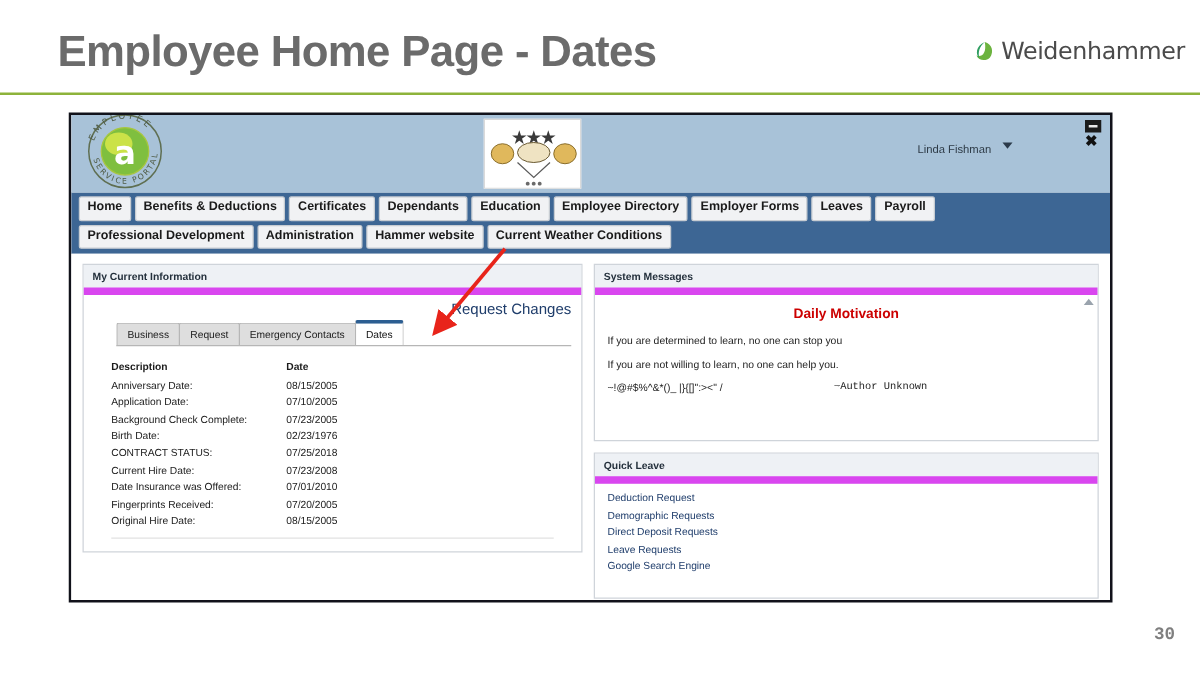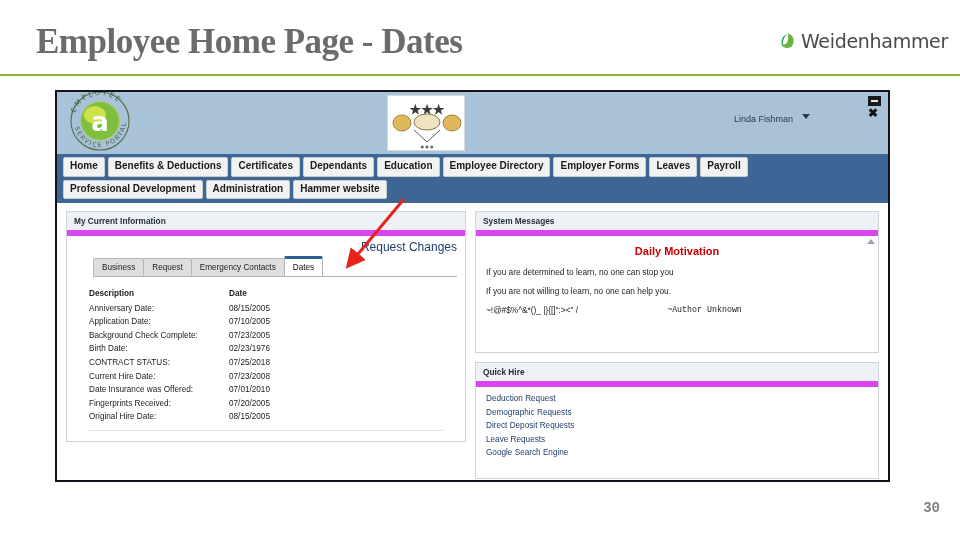--- a/index.html
+++ b/index.html
@@ -8,24 +8,24 @@
     background: #ffffff;
     font-family: "Liberation Sans", sans-serif;
     overflow: hidden;
   }
 
   
   .slide-header {
     position: absolute; left: 0; top: 0; width: 960px; height: 76px;
   }
   .slide-title {
-    position: absolute; left: 36px; top: 22px;
+    position: absolute; left: 46px; top: 22px;
     font-size: 35px; font-weight: bold; color: #6b6b6b;
     letter-spacing: -0.5px; white-space: nowrap;
-    font-family: Liberation Serif, serif;
+    font-family: Liberation Sans, sans-serif;
   }
   .brand {
     position: absolute; right: 12px; top: 30px;
     display: flex; align-items: center; gap: 4px;
   }
   .brand-name {
     font-size: 19px; color: #4b4b4b; font-family: "DejaVu Sans", sans-serif;
     letter-spacing: -0.3px;
   }
   .brand-mark { width: 20px; height: 20px; display:block; }
@@ -217,20 +217,21 @@
     <div class="nav-item">Certificates</div>
     <div class="nav-item">Dependants</div>
     <div class="nav-item">Education</div>
     <div class="nav-item">Employee Directory</div>
     <div class="nav-item">Employer Forms</div>
     <div class="nav-item">Leaves</div>
     <div class="nav-item">Payroll</div>
     <div class="nav-item">Professional Development</div>
     <div class="nav-item">Administration</div>
     <div class="nav-item">Hammer website</div>
+    <div class="nav-item">Current Weather Conditions</div>
   </div>
 
   <div class="app-body">
 
     <div class="col-left">
       <div class="panel">
         <div class="panel-head">My Current Information</div>
         <div class="panel-body">
 
           <div class="req-changes">Request Changes</div>
@@ -305,21 +306,21 @@
           <div class="motiv-line">If you are determined to learn, no one can stop you</div>
           <div class="motiv-line">If you are not willing to learn, no one can help you.</div>
           <div class="motiv-author">~Author Unknown</div>
           <div class="garble">~!@#$%^&amp;*()_ |}{[]":&gt;&lt;"   /</div>
         </div>
       </div>
 
       <div class="panel-gap"></div>
 
       <div class="panel">
-        <div class="panel-head">Quick Hire</div>
+        <div class="panel-head">Quick Leave</div>
         <div class="ql-body">
           <div class="ql-link">Deduction Request</div>
           <div class="ql-link">Demographic Requests</div>
           <div class="ql-link">Direct Deposit Requests</div>
           <div class="ql-link">Leave Requests</div>
           <div class="ql-link">Google Search Engine</div>
         </div>
       </div>
 
     </div>

